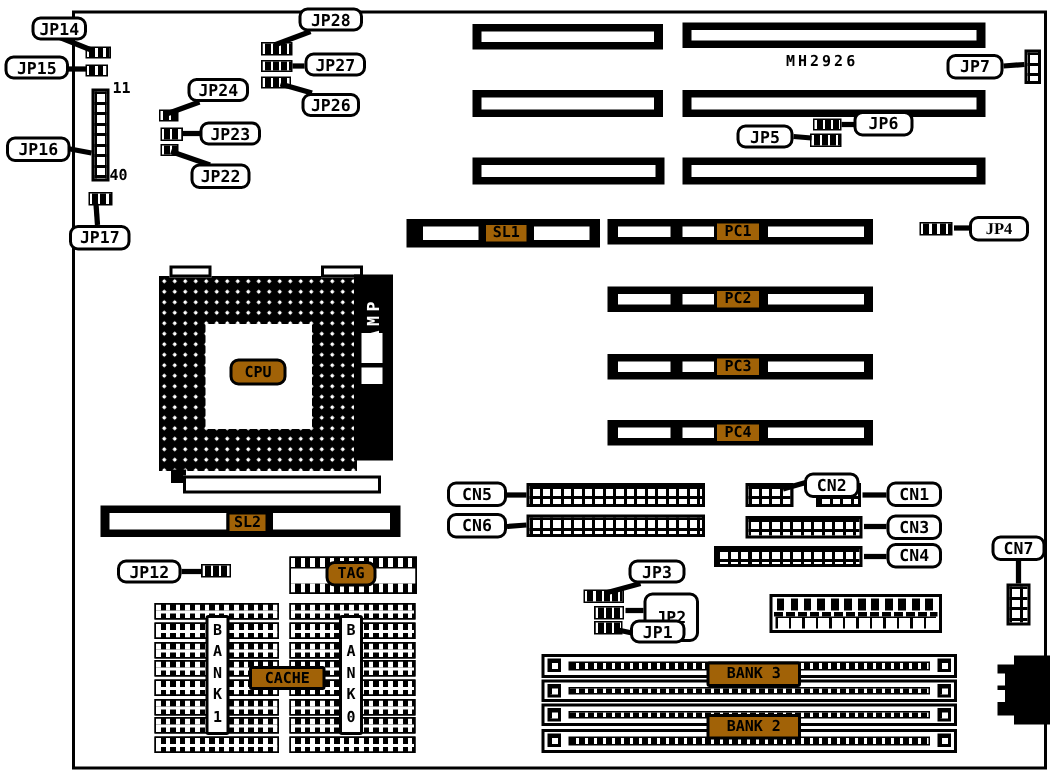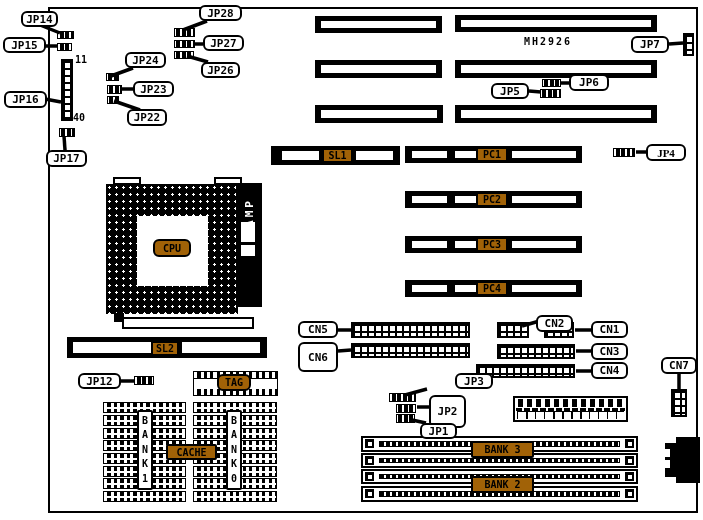--- a/index.html
+++ b/index.html
@@ -241,29 +241,29 @@
     <div class="clabel" style="left: 127px; top: 109px; width: 40px; height: 17px;">JP22</div>
     <div class="clabel" style="left: 199px; top: 5px; width: 43px; height: 16px;">JP28</div>
     <div class="clabel" style="left: 203px; top: 35px; width: 41px; height: 16px;">JP27</div>
     <div class="clabel" style="left: 201px; top: 62px; width: 39px; height: 16px;">JP26</div>
     <div class="clabel" style="left: 631px; top: 36px; width: 38px; height: 17px;">JP7</div>
     <div class="clabel" style="left: 491px; top: 83px; width: 38px; height: 16px;">JP5</div>
     <div class="clabel" style="left: 569px; top: 74px; width: 40px; height: 17px;">JP6</div>
     <div class="clabel" style="left: 646px; top: 144px; width: 40px; height: 17px; font-family: Liberation Serif, serif;">JP4</div>
     <div class="clabel" style="left: 78px; top: 373px; width: 43px; height: 16px;">JP12</div>
     <div class="clabel" style="left: 298px; top: 321px; width: 40px; height: 17px;">CN5</div>
-    <div class="clabel" style="left: 298px; top: 342px; width: 40px; height: 30px;">CN6</div>
+    <div class="clabel" style="left: 298px; top: 342px; width: 40px; height: 17px;">CN6</div>
     <div class="clabel" style="left: 536px; top: 303px; width: 37px; height: 17px; margin-top: 12px;">CN2</div>
     <div class="clabel" style="left: 591px; top: 321px; width: 37px; height: 17px;">CN1</div>
     <div class="clabel" style="left: 591px; top: 343px; width: 37px; height: 17px;">CN3</div>
     <div class="clabel" style="left: 591px; top: 362px; width: 37px; height: 17px;">CN4</div>
     <div class="clabel" style="left: 661px; top: 357px; width: 36px; height: 17px;">CN7</div>
-    <div class="clabel" style="left: 419px; top: 373px; width: 38px; height: 16px; margin-left: 36px;">JP3</div>
+    <div class="clabel" style="left: 419px; top: 373px; width: 38px; height: 16px;">JP3</div>
     <div class="clabel" style="left: 429px; top: 395px; width: 37px; height: 33px;">JP2</div>
-    <div class="clabel" style="left: 420px; top: 423px; width: 37px; height: 16px;">JP1</div>
+    <div class="clabel" style="left: 420px; top: 413px; width: 37px; height: 16px;">JP1</div>
     <div class="ilabel" style="left: 322px; top: 148px; width: 31px; height: 15px;">SL1</div>
     <div class="ilabel" style="left: 151px; top: 341px; width: 28px; height: 15px;">SL2</div>
     <div class="ilabel" style="left: 476px; top: 147px; width: 32px; height: 15px;">PC1</div>
     <div class="ilabel" style="left: 476px; top: 192px; width: 32px; height: 15px;">PC2</div>
     <div class="ilabel" style="left: 476px; top: 237px; width: 32px; height: 15px; text-align: center;">PC3</div>
     <div class="ilabel" style="left: 476px; top: 281px; width: 32px; height: 15px;">PC4</div>
     <div class="ilabel round" style="left: 153px; top: 239px; width: 38px; height: 18px;">CPU</div>
     <div class="ilabel round" style="left: 217px; top: 374px; width: 34px; height: 17px;">TAG</div>
     <div class="ilabel" style="left: 166px; top: 444px; width: 51px; height: 16px;">CACHE</div>
     <div class="ilabel" style="left: 471px; top: 441px; width: 63px; height: 17px;">BANK 3</div>

